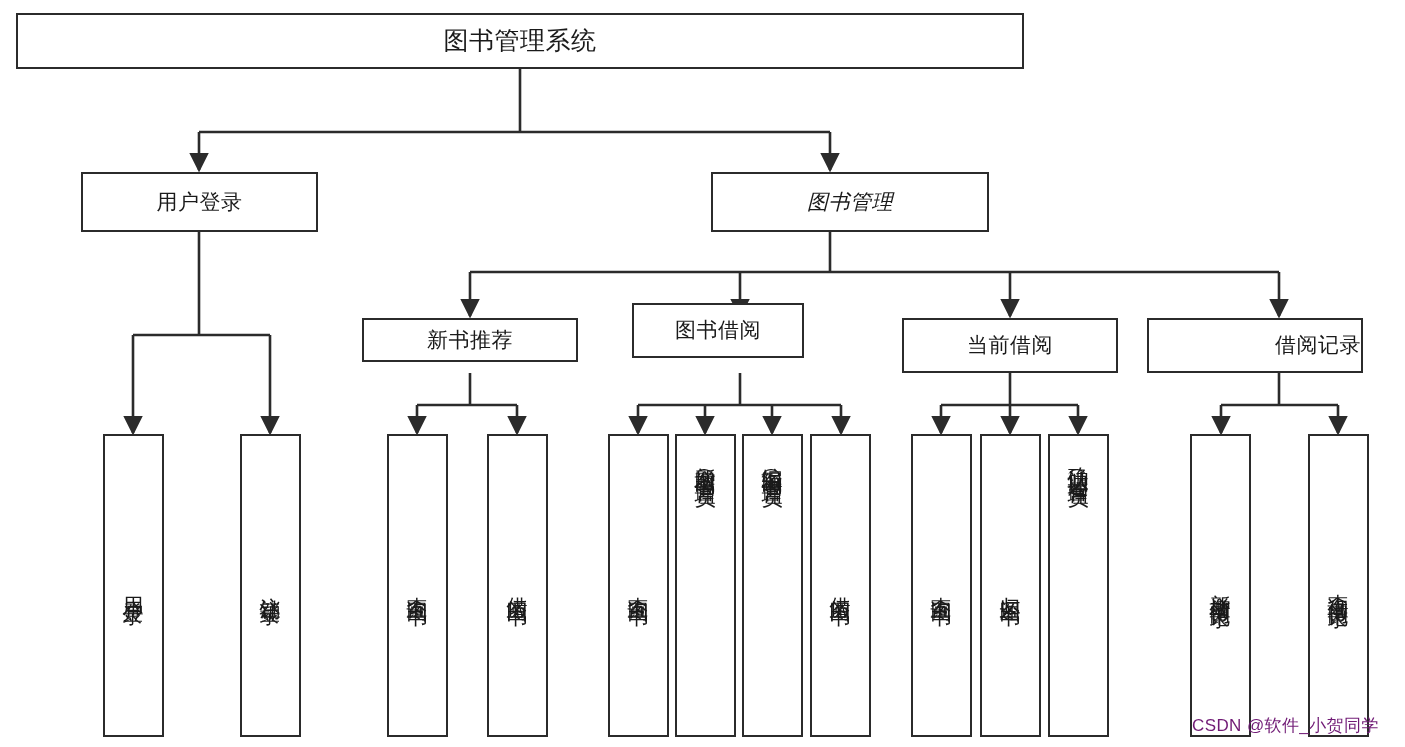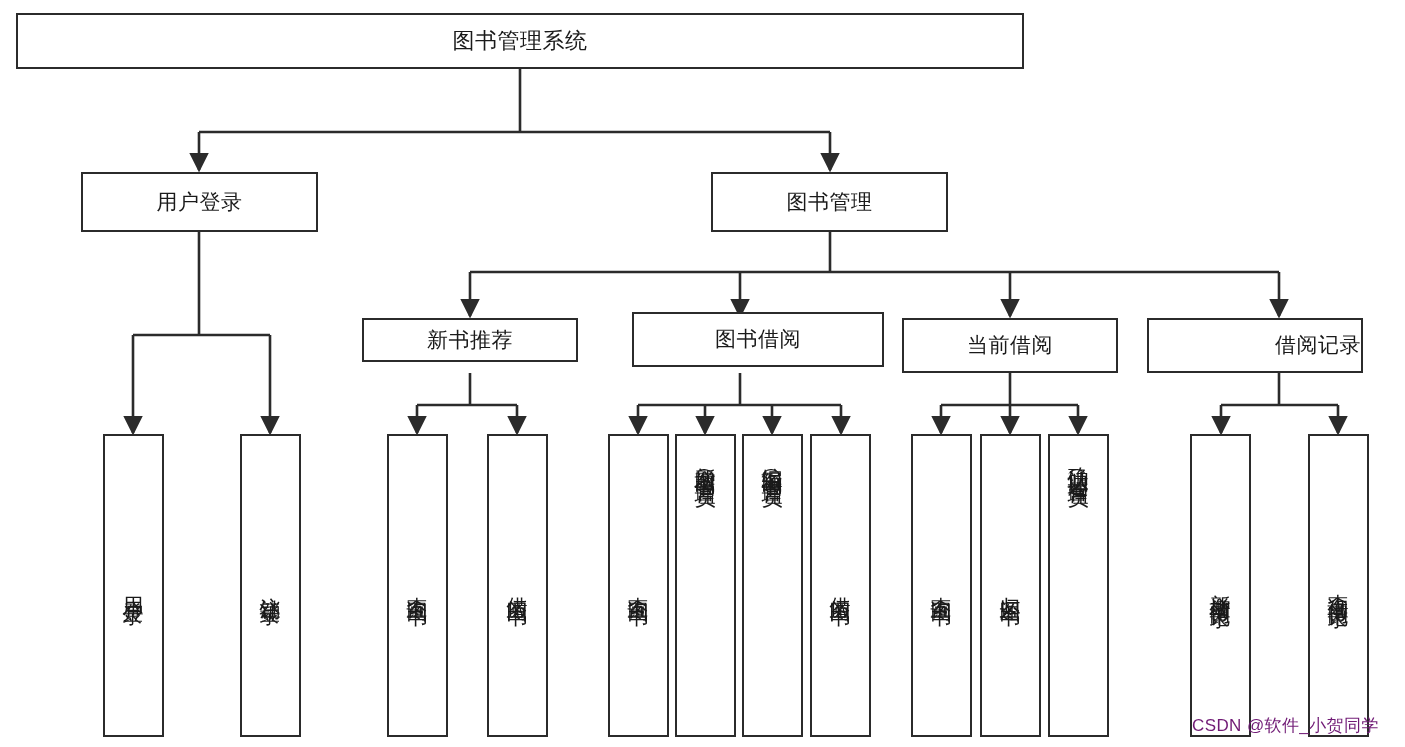--- a/index.html
+++ b/index.html
@@ -40,21 +40,21 @@
     text-align: center;
     line-height: 1.18;
     white-space: nowrap;
   }
   
   .node.h .label {
     font-size: 21px;
     letter-spacing: 0.5px;
   }
   .node.root .label {
-    font-size: 22px;
+    font-size: 25px;
   }
   
   .node.v {
     align-items: flex-start;
     padding-top: 14px;
   }
   .node.v .label {
     writing-mode: vertical-rl;
     text-orientation: upright;
     font-size: 21px;
@@ -134,29 +134,29 @@
   </svg>
 
   <div class="node h root" style="left:16px; top:13px; width:1008px; height:56px;">
     <span class="label">图书管理系统</span>
   </div>
 
   <div class="node h" style="left:81px; top:172px; width:237px; height:60px;">
     <span class="label">用户登录</span>
   </div>
 
-  <div class="node h" style="left:711px; top:172px; width:237px; height:60px;">
+  <div class="node h" style="left:711px; top:172px; width:278px; height:60px;font-style:italic;">
     <span class="label">图书管理</span>
   </div>
 
   <div class="node h" style="left:362px; top:318px; width:216px; height:44px;">
     <span class="label">新书推荐</span>
   </div>
 
-  <div class="node h" style="left:632px; top:312px; width:252px; height:55px;">
+  <div class="node h" style="left:632px; top:303px; width:172px; height:55px;">
     <span class="label">图书借阅</span>
   </div>
 
   <div class="node h" style="left:902px; top:318px; width:216px; height:55px;">
     <span class="label">当前借阅</span>
   </div>
 
   <div class="node h" style="left:1147px; top:318px; width:216px; height:55px;justify-content:flex-end;">
     <span class="label">借阅记录</span>
   </div>

